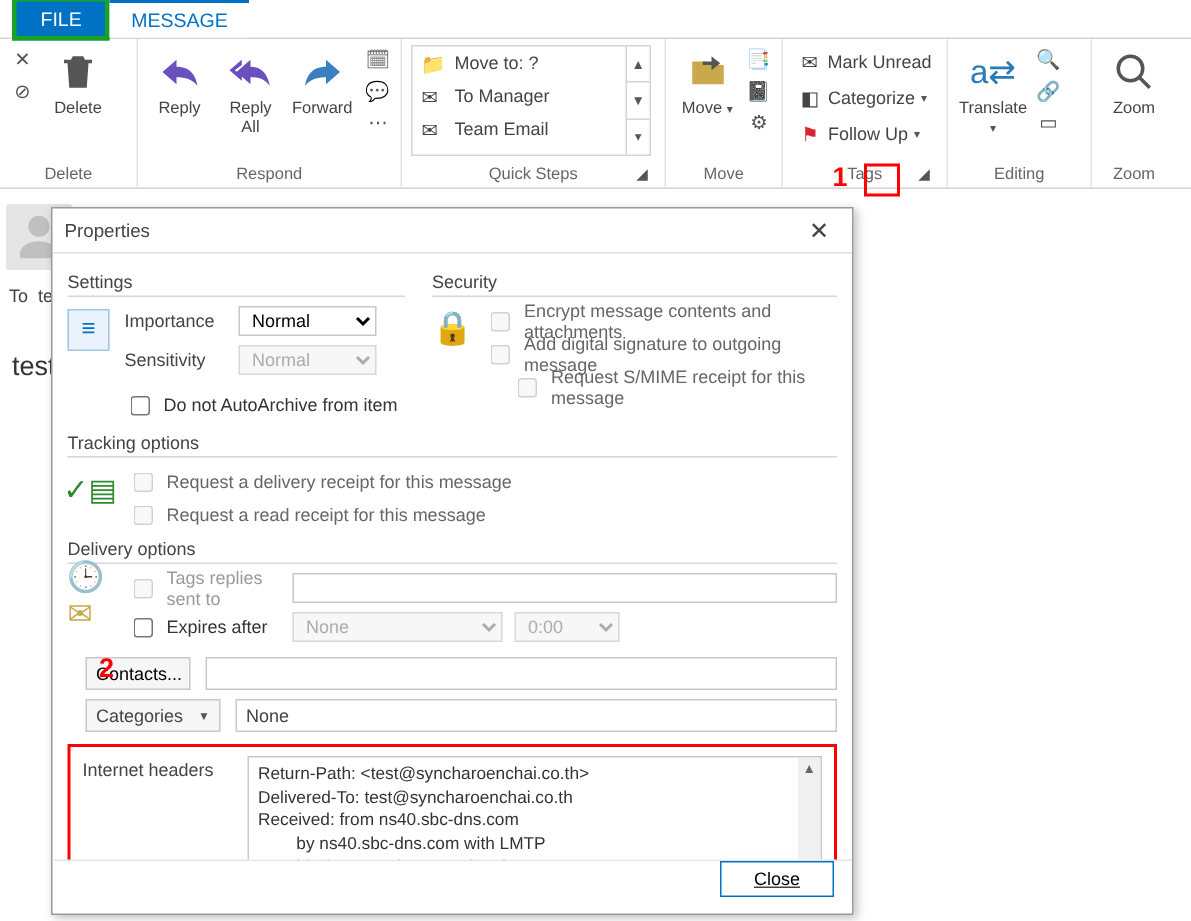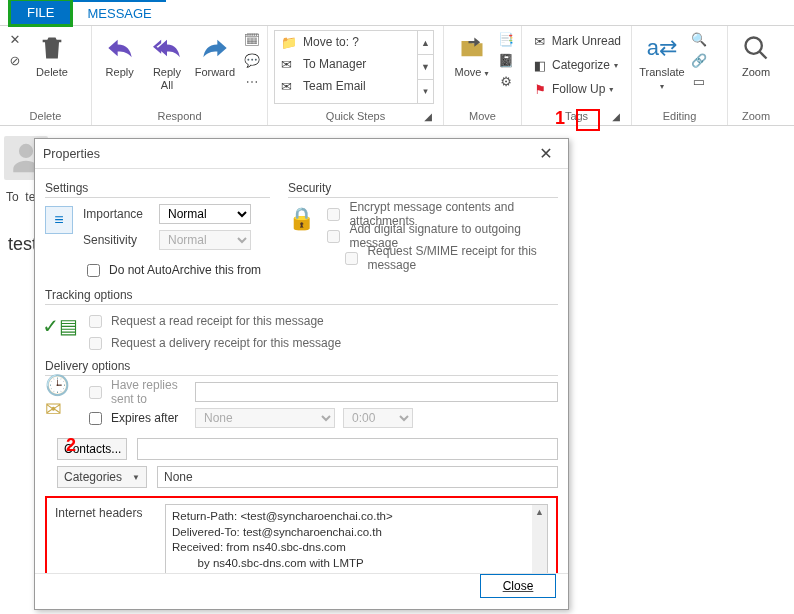--- a/index.html
+++ b/index.html
@@ -302,21 +302,21 @@
               <select class="inp"><option>Normal</option></select>
             </div>
             <div class="set-row">
               <label>Sensitivity</label>
               <select class="inp" disabled=""><option>Normal</option></select>
             </div>
           </div>
         </div>
         <div class="chkrow" style="margin:10px 0 0 38px;color:#333">
           <input type="checkbox" style="">
-          <span>Do not AutoArchive this from</span>
+          <span>Do not AutoArchive from item</span>
         </div>
       </div>
 
       <div class="col">
         <div class="sect-head">Security</div>
         <hr class="sect-line">
         <div style="display:flex;gap:8px">
           <div class="sec-icon" style="color:#e0a223">🔒</div>
           <div class="smallcol">
             <div class="chkrow">
@@ -336,38 +336,38 @@
       </div>
     </div>
 
     <div class="sect-head" style="margin-top:8px">Tracking options</div>
     <hr class="sect-line">
     <div style="display:flex;gap:10px">
       <div class="trk-icon">✓▤</div>
       <div class="smallcol">
         <div class="chkrow">
             <input type="checkbox" disabled="" style="">
-            <span>Request a read receipt for this message</span>
+            <span>Request a delivery receipt for this message</span>
           </div>
         <div class="chkrow">
             <input type="checkbox" disabled="" style="">
-            <span>Request a delivery receipt for this message</span>
+            <span>Request a read receipt for this message</span>
           </div>
       </div>
     </div>
 
     <div class="sect-head" style="margin-top:6px">Delivery options</div>
     <hr class="sect-line">
     <div style="display:flex;gap:10px">
       <div class="del-icon" style="color:#caa94b">🕒✉</div>
       <div style="flex:1">
         <div class="deliv-grid" style="margin-left:0">
           <div class="chkrow" style="color:#9a9a9a">
               <input type="checkbox" disabled="" style="">
-              <span>Have replies sent to</span>
+              <span>Tags replies sent to</span>
             </div>
           <input class="inp wide" disabled="" style="">
           <div class="chkrow" style="color:#333">
               <input type="checkbox" style="">
               <span>Expires after</span>
             </div>
           <div class="sep">
             <select class="inp" style="width:140px" disabled=""><option>None</option></select>
             <select class="inp" style="width:70px" disabled=""><option>0:00</option></select>
           </div>

